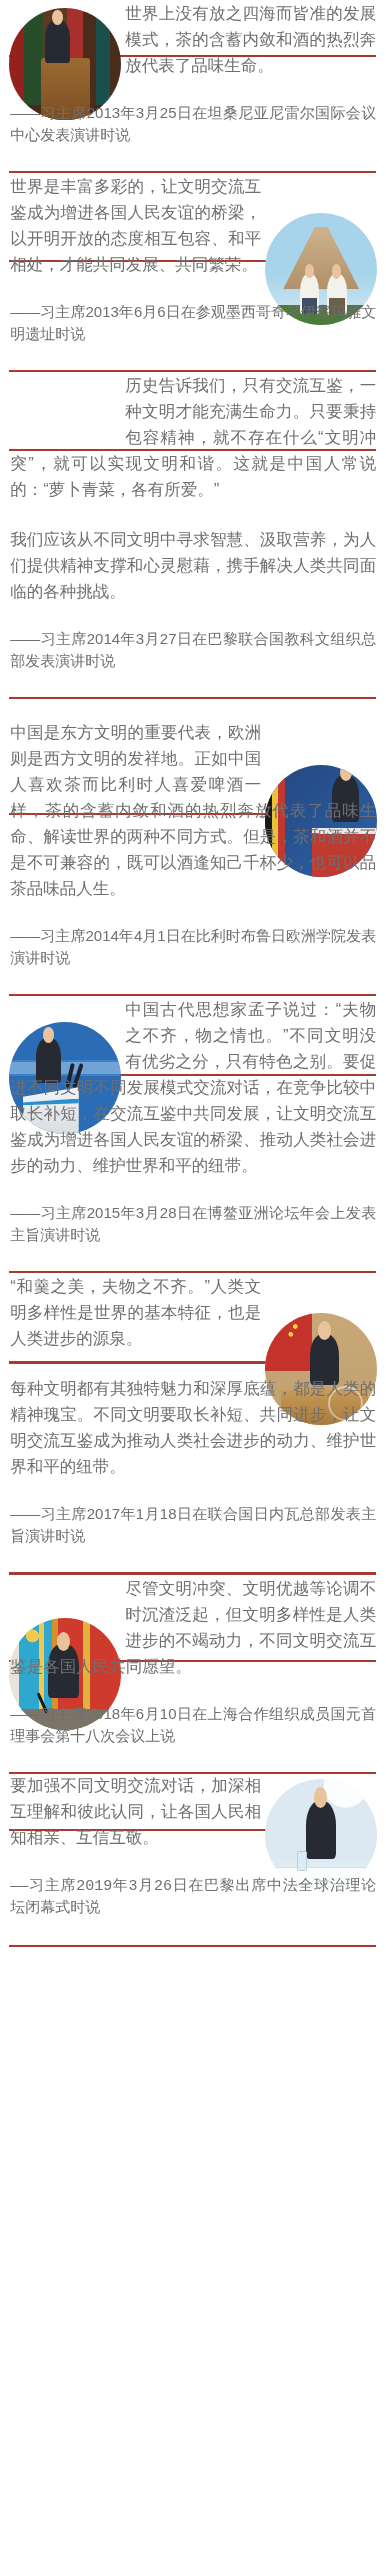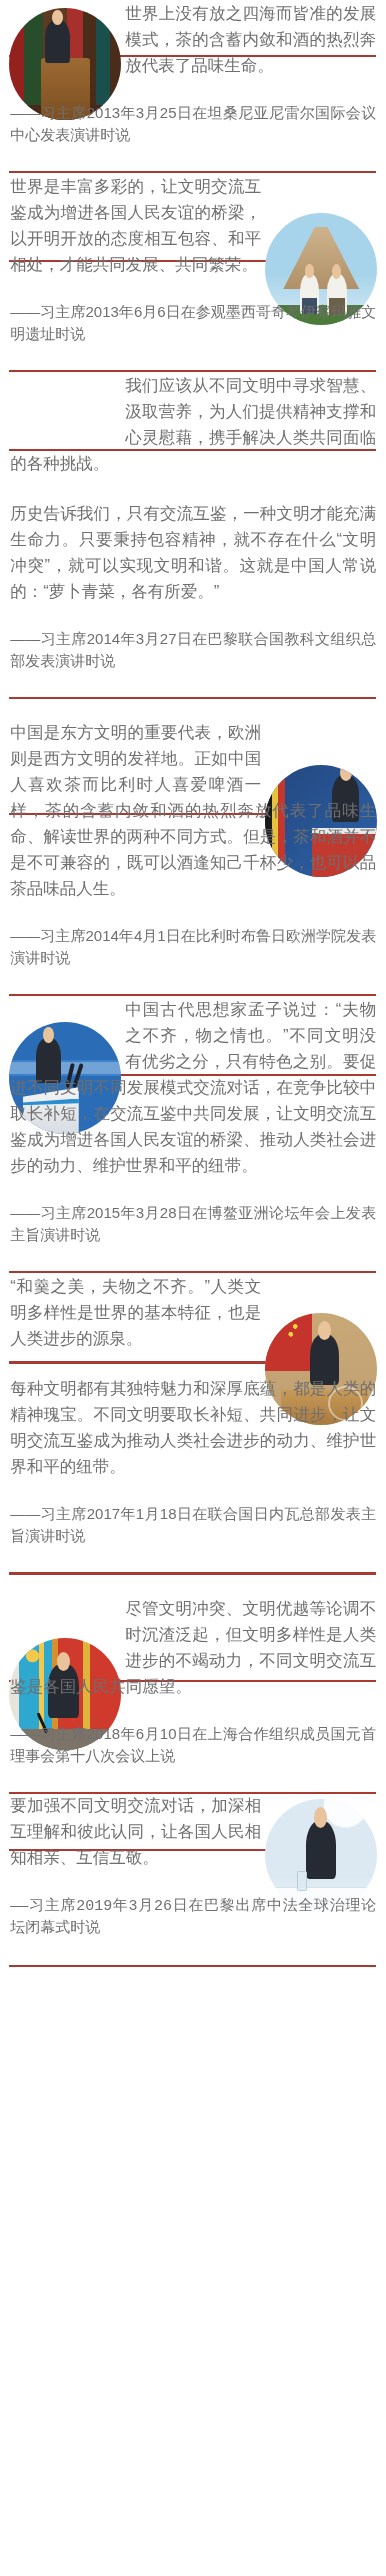--- a/index.html
+++ b/index.html
@@ -32,21 +32,21 @@
   .photo.right{right:8.8px;}
   .photo div{position:absolute;}
   .ph-full{inset:0;}
   
   .s1{padding-top:82px;} .s1 .photo{top:7.7px;} .s1 .accent{top:55px;}
   .s2{padding-top:118px;} .s2 .photo{top:40px;} .s2 .accent{top:87px;}
   .s3{padding-top:110px;} .s3 .photo{top:29px;} .s3 .accent{top:77px;}
   .s4{padding-top:124px;margin-top:20px;} .s4 .photo{top:46px;} .s4 .accent{top:94px;}
   .s5{padding-top:111px;} .s5 .photo{top:26px;} .s5 .accent{top:78px;}
   .s6{padding-top:118px;} .s6 .photo{top:40px;} .s6 .accent{top:88px;}
-  .s7{padding-top:121px;margin-top:20px;} .s7 .photo{top:43px;} .s7 .accent{top:85px;}
+  .s7{padding-top:121px;} .s7 .photo{top:43px;} .s7 .accent{top:85px;}
   .s8{padding-top:82px;font-family:Liberation Mono, monospace;} .s8 .photo{top:5.2px;} .s8 .accent{top:55px;}
   
   .cutout{width:115px; height:53px;}
   .cutout.left{float:left;}
   .cutout.right{float:right;}
   p.quote{
     margin:0; font-size:16.5px; line-height:26px; color:var(--text);
     text-align:justify; position:relative; z-index:2;
   }
   p.quote + p.quote{margin-top:24px;}
@@ -156,22 +156,22 @@
   </div>
   <div class="cutout right"></div>
   <p class="quote">世界是丰富多彩的，让文明交流互鉴成为增进各国人民友谊的桥梁，以开明开放的态度相互包容、和平相处，才能共同发展、共同繁荣。</p>
   <p class="attr">——习主席2013年6月6日在参观墨西哥奇琴伊察玛雅文明遗址时说</p>
   <div class="divider"></div>
 </section>
 
 <section class="quote-sec s3">
   <div class="accent"></div>
   <div class="cutout left"></div>
+  <p class="quote">历史告诉我们，只有交流互鉴，一种文明才能充满生命力。只要秉持包容精神，就不存在什么“文明冲突”，就可以实现文明和谐。这就是中国人常说的：“萝卜青菜，各有所爱。”</p>
   <p class="quote">我们应该从不同文明中寻求智慧、汲取营养，为人们提供精神支撑和心灵慰藉，携手解决人类共同面临的各种挑战。</p>
-  <p class="quote">历史告诉我们，只有交流互鉴，一种文明才能充满生命力。只要秉持包容精神，就不存在什么“文明冲突”，就可以实现文明和谐。这就是中国人常说的：“萝卜青菜，各有所爱。”</p>
   <p class="attr">——习主席2014年3月27日在巴黎联合国教科文组织总部发表演讲时说</p>
   <div class="divider"></div>
 </section>
 
 <section class="quote-sec s4">
   <div class="accent"></div>
   <div class="photo right">
     <div class="ph-full p4-bg"></div>
     <div class="p4-podium"></div>
     <div class="person p4-person"></div>

